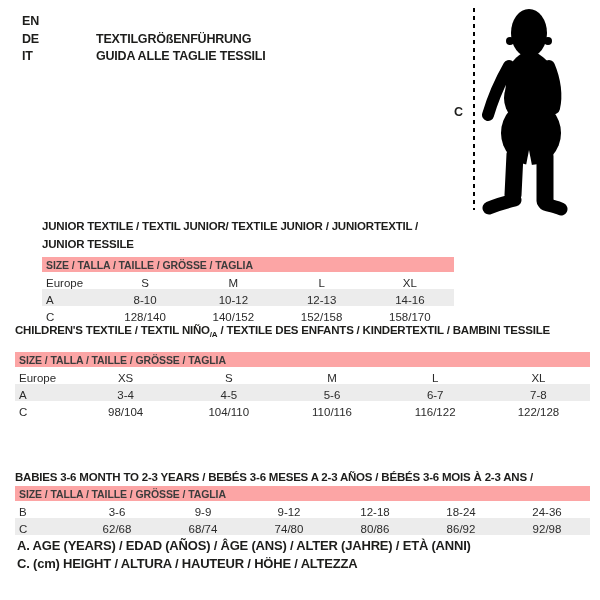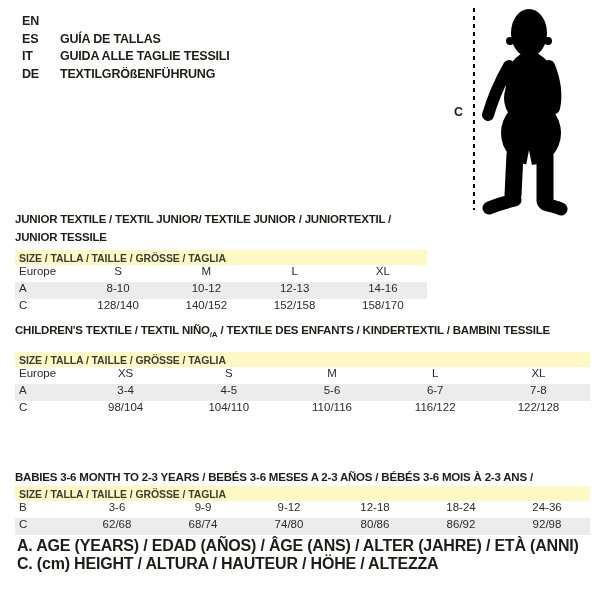--- a/index.html
+++ b/index.html
@@ -3,69 +3,65 @@
 <meta charset="utf-8">
 <style>
   html,body{margin:0;padding:0;}
   body{
     width:600px;height:600px;position:relative;background:#fff;
     font-family:"Liberation Sans","DejaVu Sans",sans-serif;
     color:#1d1d1b;overflow:hidden;
   }
   
   .lang-block{position:absolute;top:13px;left:22px;}
-  .lang-row{display:flex;line-height:17.5px;font-weight:bold;font-size:12.5px;letter-spacing:-0.2px;}
+  .lang-row{display:flex;line-height:17.5px;font-weight:bold;font-size:12.5px;letter-spacing:-0.2px;gap:36px;}
   .lang-code{width:38px;}
   
   .dash-line{
     position:absolute;left:473px;top:8px;width:2px;height:202px;
     background:repeating-linear-gradient(to bottom,#000 0 4px,transparent 4px 8px);
   }
   .height-letter{position:absolute;left:454px;top:105px;font-weight:bold;font-size:12.5px;}
   .baby-svg{position:absolute;left:479px;top:4px;}
   
   .tbl{position:absolute;left:15px;}
   .tbl-title{font-weight:bold;font-size:11.5px;line-height:18px;letter-spacing:-0.2px;}
   .tt-sub{font-size:8px;vertical-align:sub;}
   .size-bar{
     height:15px;display:flex;align-items:center;padding-left:4px;
-    background:#fef9c3;color:#3c3c3c;font-weight:bold;font-size:10.5px;letter-spacing:-0.1px;
+    background:#fca5a5;color:#3c3c3c;font-weight:bold;font-size:10.5px;letter-spacing:-0.1px;
   }
-  .trow{display:flex;align-items:flex-start;height:17px;font-size:11.5px;color:#2b2b2b;}
+  .trow{display:flex;align-items:flex-end;height:17px;font-size:11.5px;color:#2b2b2b;}
   .trow.shade{background:#ececec;}
   .cl{width:55px;padding-left:4px;flex:none;}
   .cv{flex:1;text-align:center;}
-  .tbl-1{top:210px;width:412px;}
+  .tbl-1{top:217px;width:412px;margin-left:27px;}
   .tbl-1 .tbl-title{margin-bottom:4px;}
   .tbl-2{top:321px;width:575px;}
   .tbl-2 .tbl-title{margin-bottom:8px;}
   .tbl-3{top:427px;width:575px;}
   .tbl-3 .tbl-title{margin-bottom:0;margin-top:41px;}
   
   .notes{position:absolute;left:17px;top:537px;}
-  .note-line{font-weight:bold;font-size:16px;line-height:17.5px;letter-spacing:-0.2px;}
+  .note-line{font-weight:bold;font-size:13px;line-height:17.5px;letter-spacing:-0.2px;}
 </style>
 </head>
 <body>
 
 <div class="lang-block">
   <div class="lang-row">
     <span class="lang-code">EN</span>
   </div>
   <div class="lang-row">
-    <span class="lang-code">ES</span>
-    <span>GUÍA DE TALLAS</span>
+    <span class="lang-code">DE</span>
+    <span>TEXTILGRÖßENFÜHRUNG</span>
   </div>
   <div class="lang-row">
     <span class="lang-code">IT</span>
     <span>GUIDA ALLE TAGLIE TESSILI</span>
-  </div>
-  <div class="lang-row">
-    <span class="lang-code">DE</span>
-    <span>TEXTILGRÖßENFÜHRUNG</span>
   </div>
 </div>
 
 <div class="dash-line"></div>
 <div class="height-letter">C</div>
 <svg class="baby-svg" width="94" height="212" viewBox="0 0 94 212" xmlns="http://www.w3.org/2000/svg">
   <g fill="#000" stroke="none">
     <ellipse cx="50" cy="29" rx="18" ry="24"></ellipse>
     <circle cx="31" cy="37" r="4"></circle>
     <circle cx="69" cy="37" r="4"></circle>

